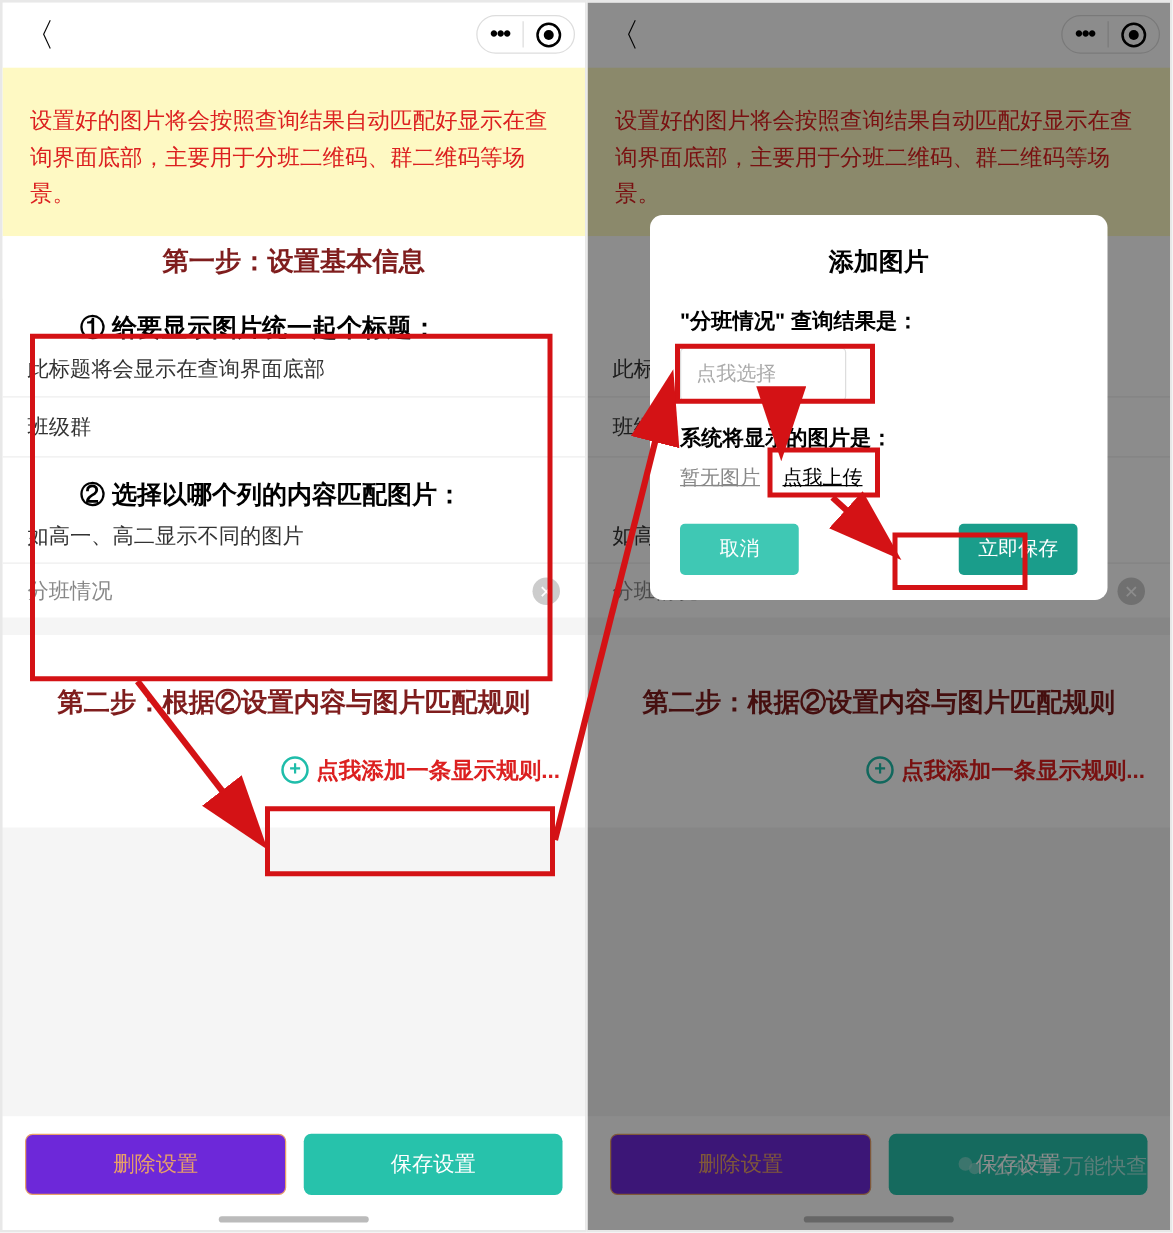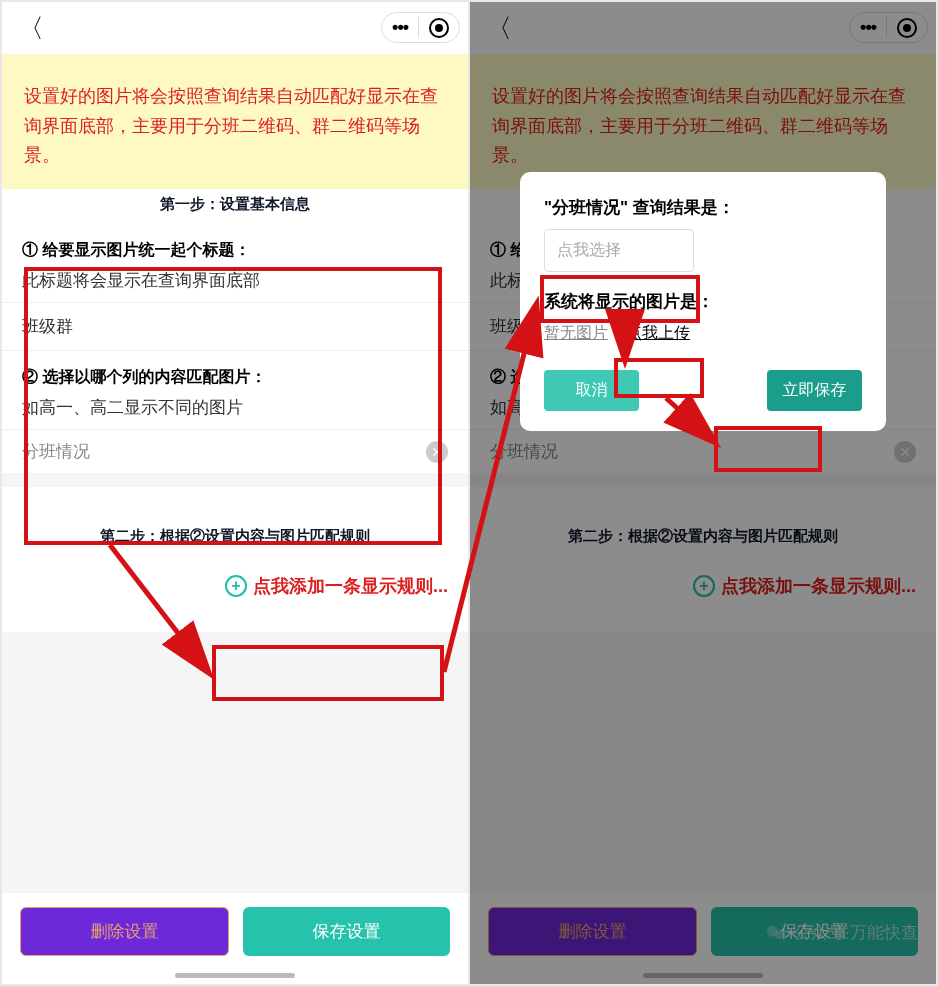--- a/index.html
+++ b/index.html
@@ -81,39 +81,40 @@
   color: #dc2020;
   font-size: 18px;
   line-height: 1.65;
   background: #fef9c3;
   margin-bottom: 0;
 }
 
 .step-title {
   text-align: center;
   font-weight: bold;
-  font-size: 15px;
-  color: #0f172a;
+  font-size: 21px;
+  color: #7f1d1d;
   padding: 6px 0 16px 0;
   background: #fff;
 }
 
 .section {
   background: #fff;
   margin-bottom: 14px;
 }
 
 .q-block {
   padding: 10px 20px 0 20px;
 }
 .q-label {
   font-weight: bold;
-  font-size: 16px;
+  font-size: 20px;
   color: #000;
   margin-bottom: 8px;
+  margin-left: 42px;
 }
 .q-desc {
   font-size: 17px;
   color: #333;
   margin-bottom: 10px;
 }
 .input-row {
   border-top: 1px solid #eee;
   border-bottom: 1px solid #eee;
   padding: 12px 0;
@@ -238,21 +239,21 @@
   font-size: 17px;
   font-weight: bold;
   margin-bottom: 10px;
 }
 .modal-select {
   border: 1px solid #ddd;
   border-radius: 4px;
   padding: 10px 12px;
   color: #aaa;
   font-size: 16px;
-  width: 150px;
+  width: 133px;
   margin-bottom: 18px;
 }
 .modal-imgrow {
   display: flex;
   align-items: center;
   gap: 18px;
   margin-bottom: 26px;
 }
 .modal-imgtext {
   text-decoration: underline;
@@ -397,20 +398,21 @@
 
   <div class="bottom-bar">
     <button class="btn btn-delete">删除设置</button>
     <button class="btn btn-save">保存设置</button>
   </div>
   <div class="home-indicator"></div>
 
   <div class="dim"></div>
 
   <div class="modal">
+    <div class="modal-title">添加图片</div>
     <div class="modal-label">"分班情况" 查询结果是：</div>
     <div class="modal-select">点我选择</div>
     <div class="modal-label">系统将显示的图片是：</div>
     <div class="modal-imgrow">
       <span class="modal-imgtext">暂无图片</span>
       <span class="modal-upload">点我上传</span>
     </div>
     <div class="modal-btns">
       <button class="modal-btn modal-cancel">取消</button>
       <button class="modal-btn modal-save">立即保存</button>

